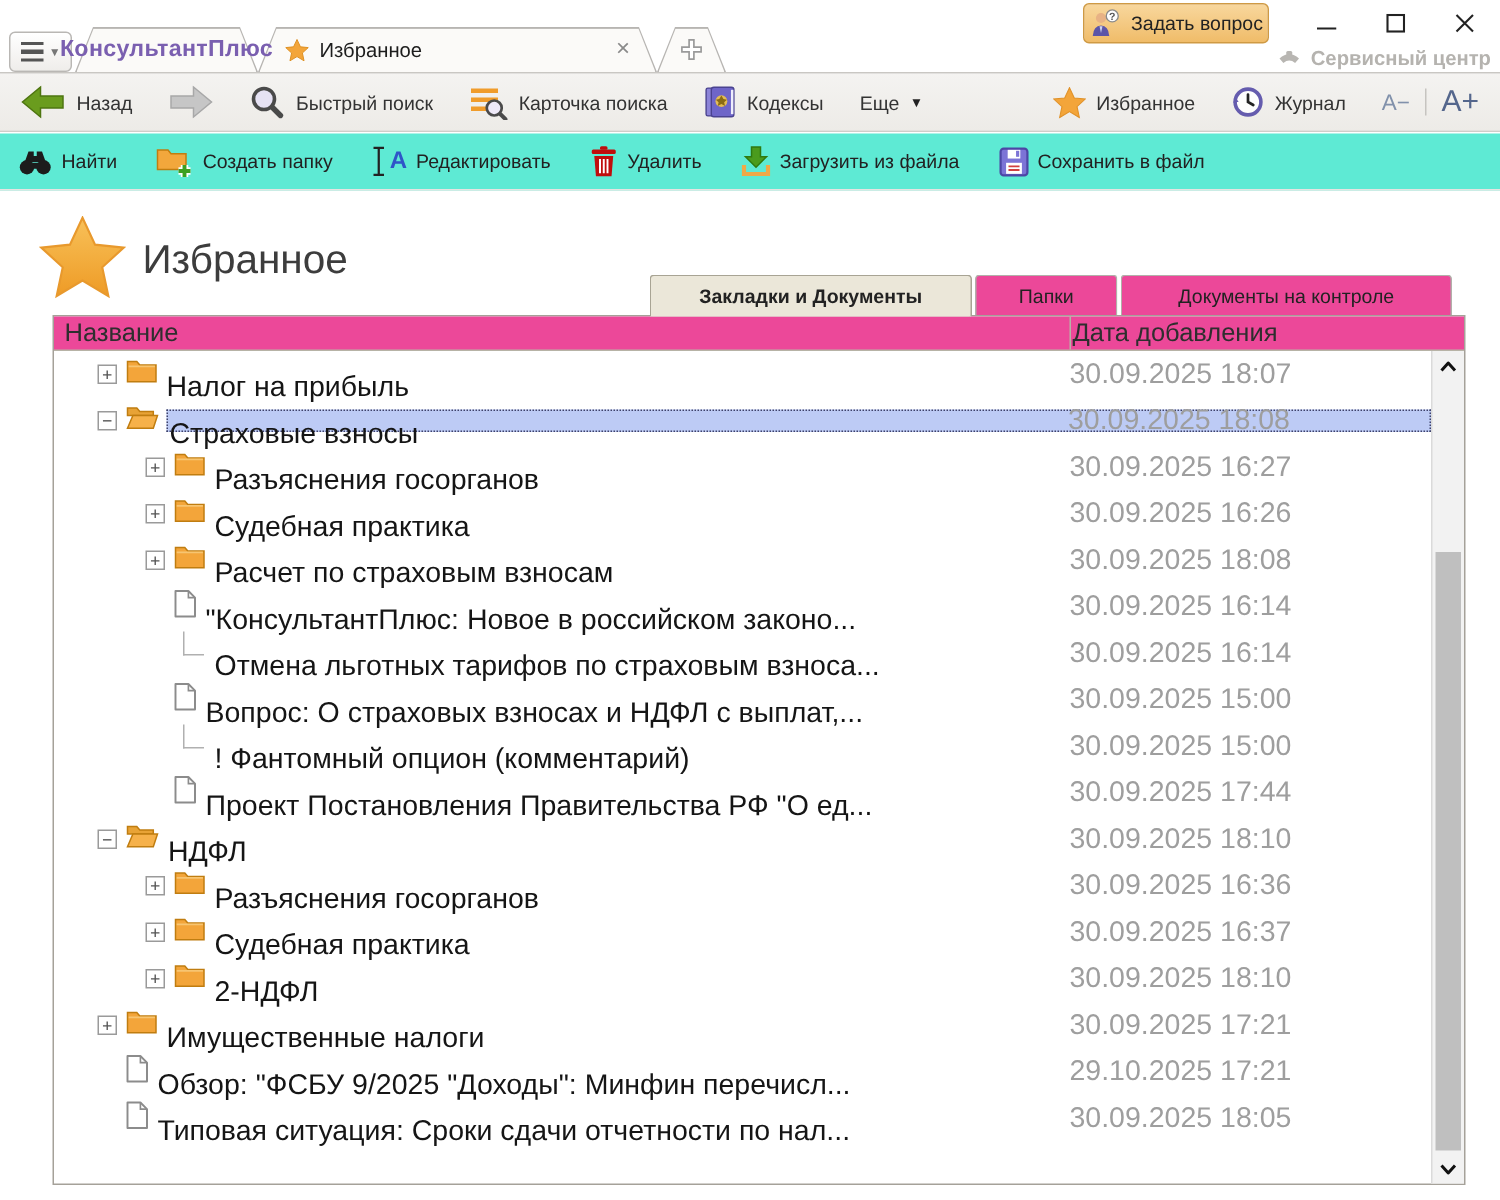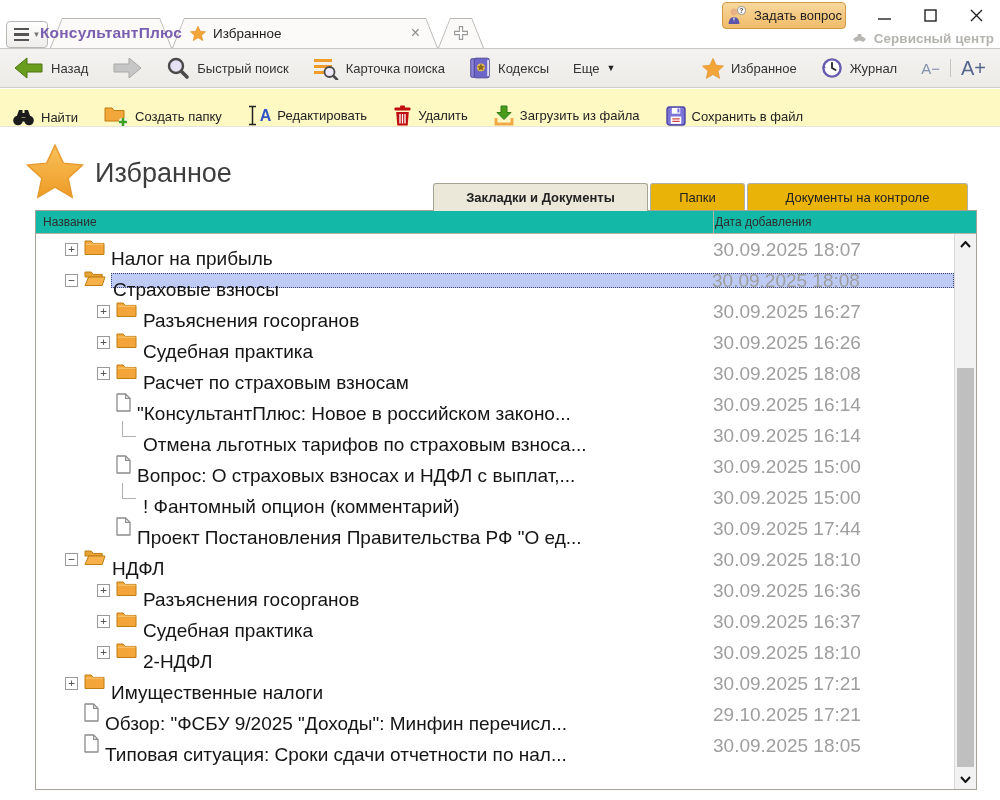--- a/index.html
+++ b/index.html
@@ -40,41 +40,41 @@
     background:linear-gradient(#f4f3f1,#edebe7); border-top:1px solid #c9c7c3; border-bottom:1px solid #cfcdc9;
     display:flex; align-items:center; padding:0 14px; z-index:1; }
   .tb-item { display:flex; align-items:center; gap:7px; font-size:13px; color:#333; margin-right:24px; white-space:nowrap; }
   .tb-right { margin-left:auto; display:flex; align-items:center; }
   .font-dec { font-size:15px; color:#8191ab; }
   .font-inc { font-size:20px; color:#54668c; }
   .tb-divider { width:1px; height:18px; background:#c6c4c0; margin:0 10px; }
   .more-caret { font-size:9px; color:#222; }
 
   
-  .toolbar2 { position:absolute; top:89px; left:0; width:1000px; height:38px; background:#fef9c3;
-    border-bottom:1px solid #e6e4e1; display:flex; align-items:flex-end; padding:0 12px; }
+  .toolbar2 { position:absolute; top:89px; left:0; width:1000px; height:38px; background:#5eead4;
+    border-bottom:1px solid #e6e4e1; display:flex; align-items:center; padding:0 12px; }
   .tb2-item { display:flex; align-items:center; gap:6px; font-size:13px; color:#222; margin-right:26px; white-space:nowrap; }
   .edit-A { font-weight:bold; font-size:16px; color:#2f55c8; margin-left:-3px; }
 
   
   .page-star { position:absolute; left:26px; top:144px; }
   .page-title { position:absolute; left:95px; top:158px; font-size:27px; color:#3d3d3d; }
 
   
   .folder-tabs { position:absolute; top:183px; left:433px; display:flex; z-index:2; }
-  .ftab { height:27px; border:1px solid #b2b0aa; border-bottom:none; border-radius:3px 3px 0 0; background:#eab308;
+  .ftab { height:27px; border:1px solid #b2b0aa; border-bottom:none; border-radius:3px 3px 0 0; background:#ec4899;
     font-size:13px; color:#222; display:flex; align-items:center; justify-content:center; margin-right:2px; }
   .ftab.active { background:#ebe7d9; font-weight:bold; border-color:#a8a494; height:28px; margin-bottom:-1px; }
   .ftab-1 { width:215px; } .ftab-2 { width:95px; } .ftab-3 { width:221px; }
 
   
   .content-box { position:absolute; left:35px; top:210px; width:942px; height:580px;
     border:1px solid #a5a199; background:#fff; display:flex; flex-direction:column; }
-  .grid-header { height:23px; background:#14b8a6; border-bottom:1px solid #b7b3a6; display:flex;
-    align-items:center; font-size:12px; color:#2e2e2e; flex:none; }
+  .grid-header { height:23px; background:#ec4899; border-bottom:1px solid #b7b3a6; display:flex;
+    align-items:center; font-size:17px; color:#2e2e2e; flex:none; }
   .h-name { flex:1; padding-left:7px; }
   .h-date { width:263px; border-left:1px solid #b7b3a6; padding-left:1px; height:100%; display:flex; align-items:center; }
   .grid-body { flex:1; display:flex; min-height:0; }
   .rows { flex:1; overflow:hidden; }
 
   
   .tree-row { height:31px; display:flex; align-items:center; }
   .level-1 { padding-left:29px; } .level-2 { padding-left:61px; } .level-3 { padding-left:86px; }
   .expander { display:none; width:13px; height:13px; border:1px solid #9a9a9a; background:#fff; color:#555;
     font-size:11px; line-height:10px; align-items:center; justify-content:center; margin-right:6px; flex:none;

